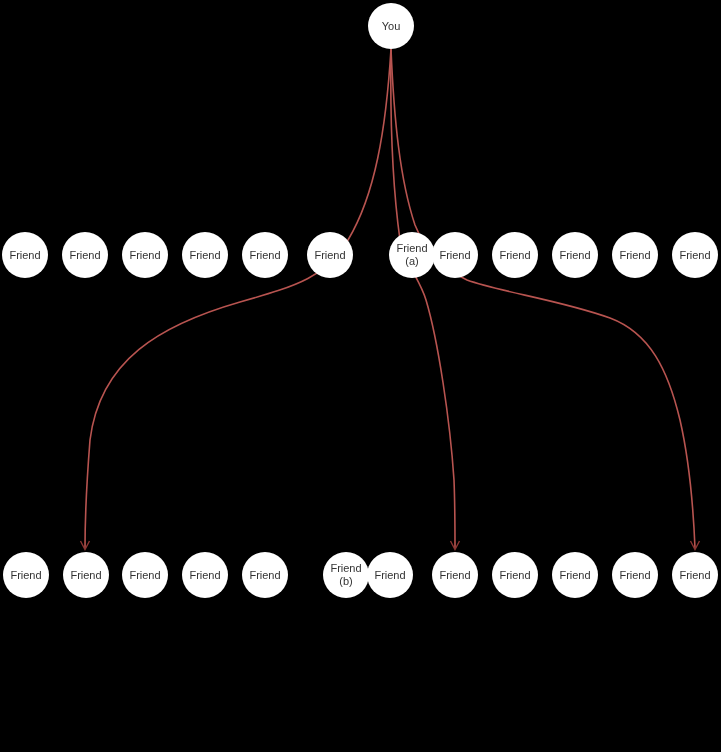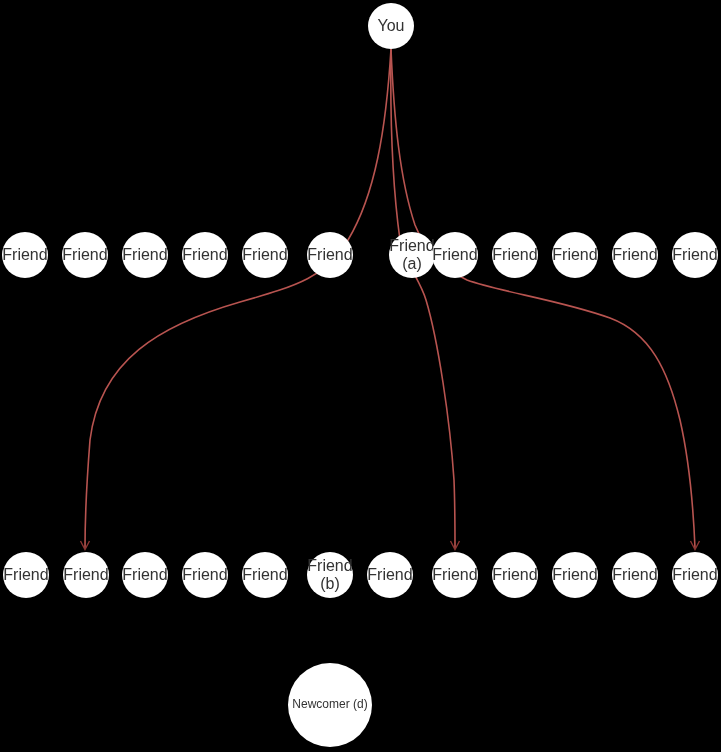--- a/index.html
+++ b/index.html
@@ -8,21 +8,21 @@
     background:var(--bg,#000);
     font-family:"Liberation Sans", sans-serif;
   }
   .edges{position:absolute;left:0;top:0;width:721px;height:752px;}
   .edges path{fill:none;stroke:var(--edge,#b85450);stroke-width:1.6;}
   .edges path.arrow{stroke-width:1.4;stroke:var(--arrow,#8a3431);}
   .node{
     position:absolute;width:46px;height:46px;border-radius:50%;
     background:var(--node-fill,#fff);color:var(--node-text,#333);
     display:flex;align-items:center;justify-content:center;
-    text-align:center;font-size:16px;line-height:1.15;padding:0;
+    text-align:center;font-size:11px;line-height:1.15;padding:0;
     box-sizing:border-box;
   }
   .node-lg{width:84px;height:84px;font-size:12px;}
 </style>
 </head>
 <body>
 
 <div class="stage">
 
   <svg class="edges" viewBox="0 0 721 752">
@@ -50,23 +50,22 @@
   <div class="node" style="left:492px;top:232px;">Friend</div>
   <div class="node" style="left:552px;top:232px;">Friend</div>
   <div class="node" style="left:612px;top:232px;">Friend</div>
   <div class="node" style="left:672px;top:232px;">Friend</div>
 
   <div class="node" style="left:3px;top:552px;">Friend</div>
   <div class="node" style="left:63px;top:552px;">Friend</div>
   <div class="node" style="left:122px;top:552px;">Friend</div>
   <div class="node" style="left:182px;top:552px;">Friend</div>
   <div class="node" style="left:242px;top:552px;">Friend</div>
-  <div class="node" style="left:307px;top:552px;">Friend (b)</div>
+  <div class="node" style="left:323px;top:552px;">Friend (b)</div>
   <div class="node" style="left:367px;top:552px;">Friend</div>
   <div class="node" style="left:432px;top:552px;">Friend</div>
   <div class="node" style="left:492px;top:552px;">Friend</div>
   <div class="node" style="left:552px;top:552px;">Friend</div>
   <div class="node" style="left:612px;top:552px;">Friend</div>
   <div class="node" style="left:672px;top:552px;">Friend</div>
 
-  <div class="node node-lg" style="left:288px;top:663px;">Newcomer (d)</div>
 
 </div>
 
 </body></html>

